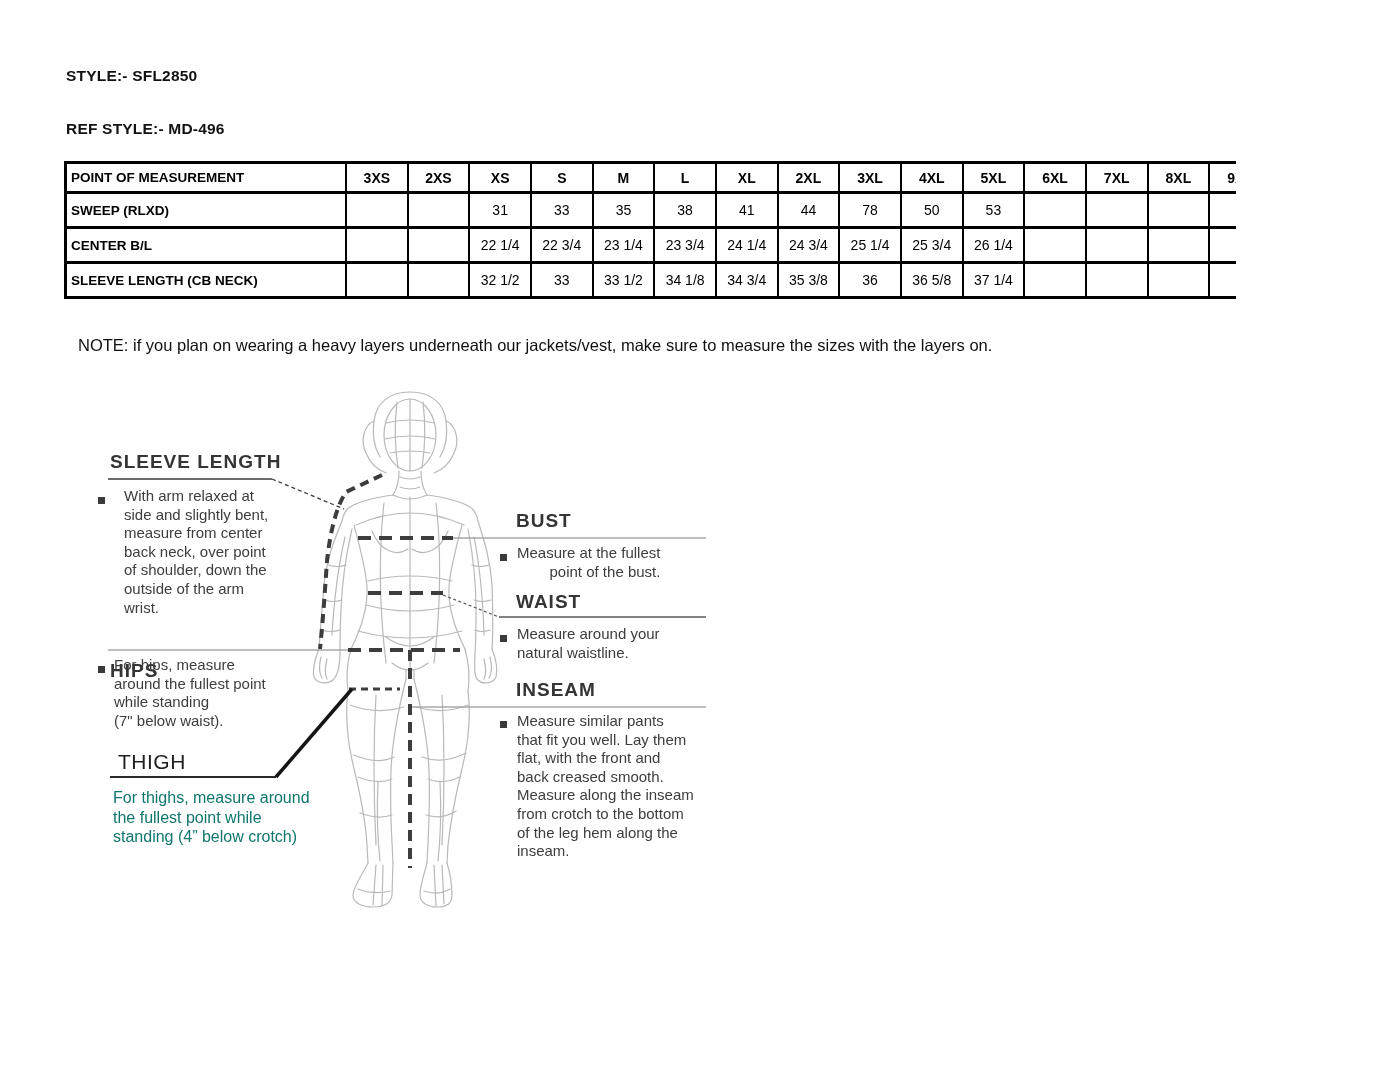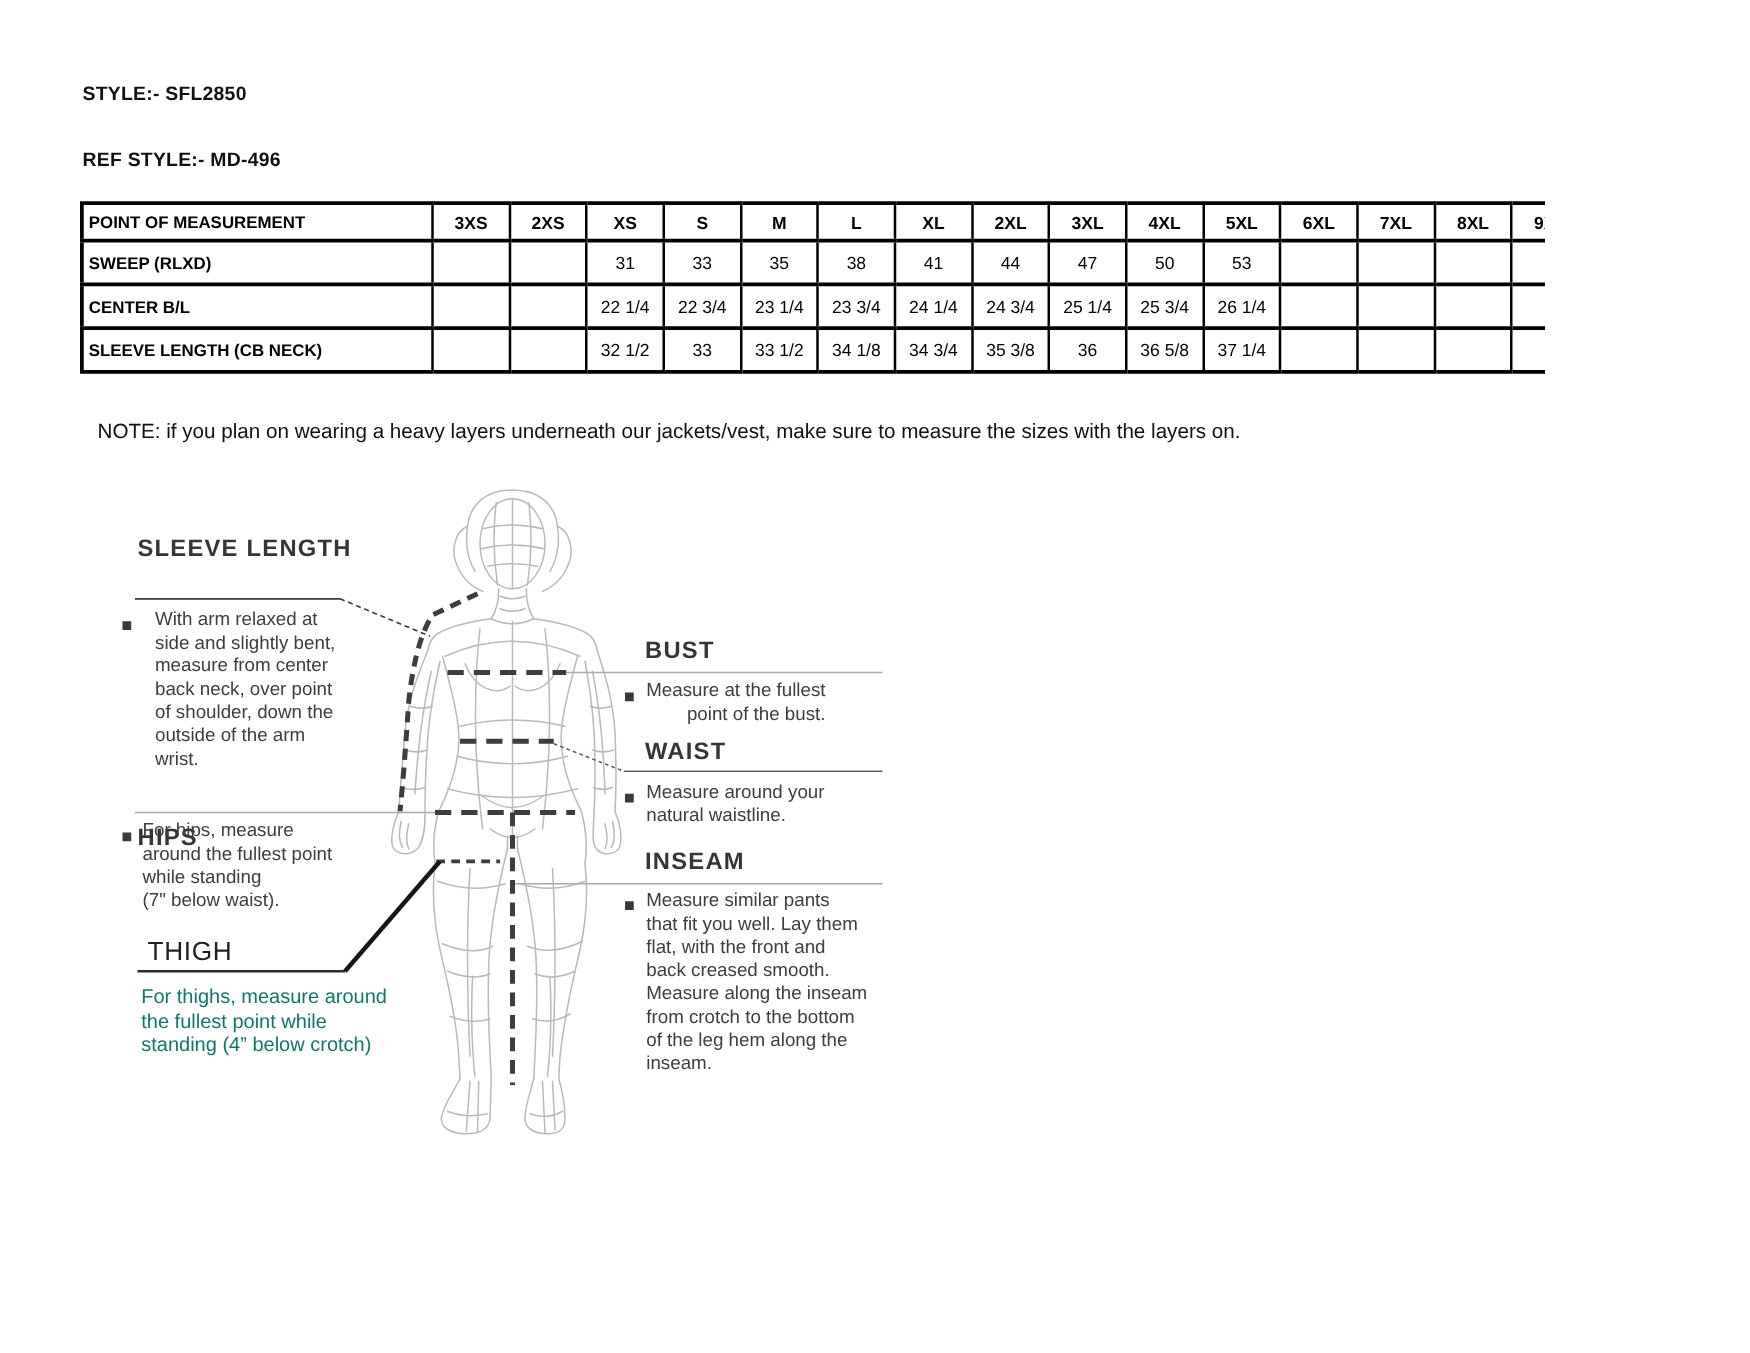--- a/index.html
+++ b/index.html
@@ -18,21 +18,21 @@
               padding:0;text-align:center;font-size:14px;color:#000;height:32px;
               overflow:hidden;white-space:nowrap;}
   #size-table thead th{font-weight:bold;height:27px;}
   #size-table th.rowlabel{text-align:left;padding-left:4px;font-weight:bold;width:274px;font-size:13.5px;}
   #size-table td{font-weight:normal;}
 
   
   .diagram{position:absolute;left:0;top:0;width:1400px;height:1082px;}
   .diagram svg{position:absolute;left:90px;top:385px;}
   .ttl{position:absolute;font-weight:bold;font-size:19px;letter-spacing:1px;color:#353535;white-space:nowrap;}
-  .ttl.sleeve{left:110px;top:429px;}
+  .ttl.sleeve{left:110px;top:451px;}
   .ttl.hips{left:110px;top:624px;margin-top:36px;}
   .ttl.thigh{left:118px;top:750px;font-weight:normal;font-size:21px;letter-spacing:0.5px;color:#1f1f1f;}
   .ttl.bust{left:516px;top:510px;}
   .ttl.waist{left:516px;top:591px;}
   .ttl.inseam{left:516px;top:679px;}
   .txt{position:absolute;font-size:15px;line-height:18.6px;color:#3d3d3d;white-space:pre-line;}
   .txt.sleeve{left:124px;top:487px;}
   .txt.hips{left:114px;top:656px;}
   .txt.thigh{left:113px;top:788px;font-size:16px;line-height:19.5px;color:#0f766e;}
   .txt.bust{left:517px;top:544px;text-align:right;}
@@ -79,21 +79,21 @@
         <tr>
           <th class="rowlabel">SWEEP (RLXD)</th>
           <td></td>
           <td></td>
           <td>31</td>
           <td>33</td>
           <td>35</td>
           <td>38</td>
           <td>41</td>
           <td>44</td>
-          <td>47</td>
+          <td>78</td>
           <td>50</td>
           <td>53</td>
           <td></td>
           <td></td>
           <td></td>
           <td></td>
           <td></td>
         </tr>
         <tr>
           <th class="rowlabel">CENTER B/L</th>

